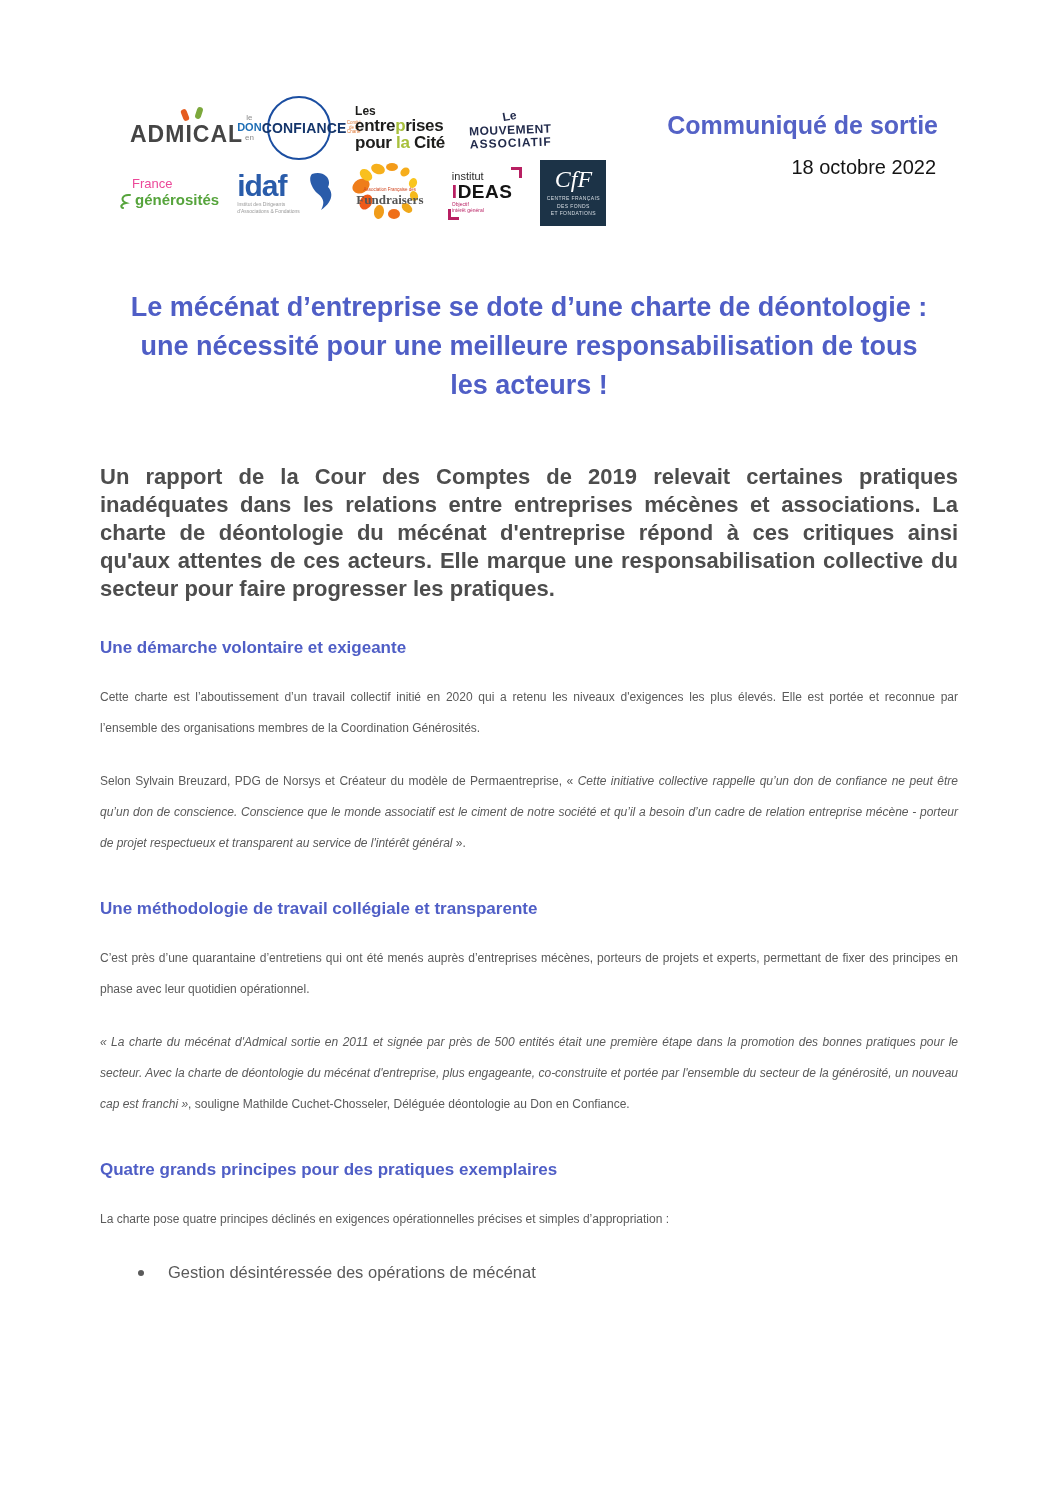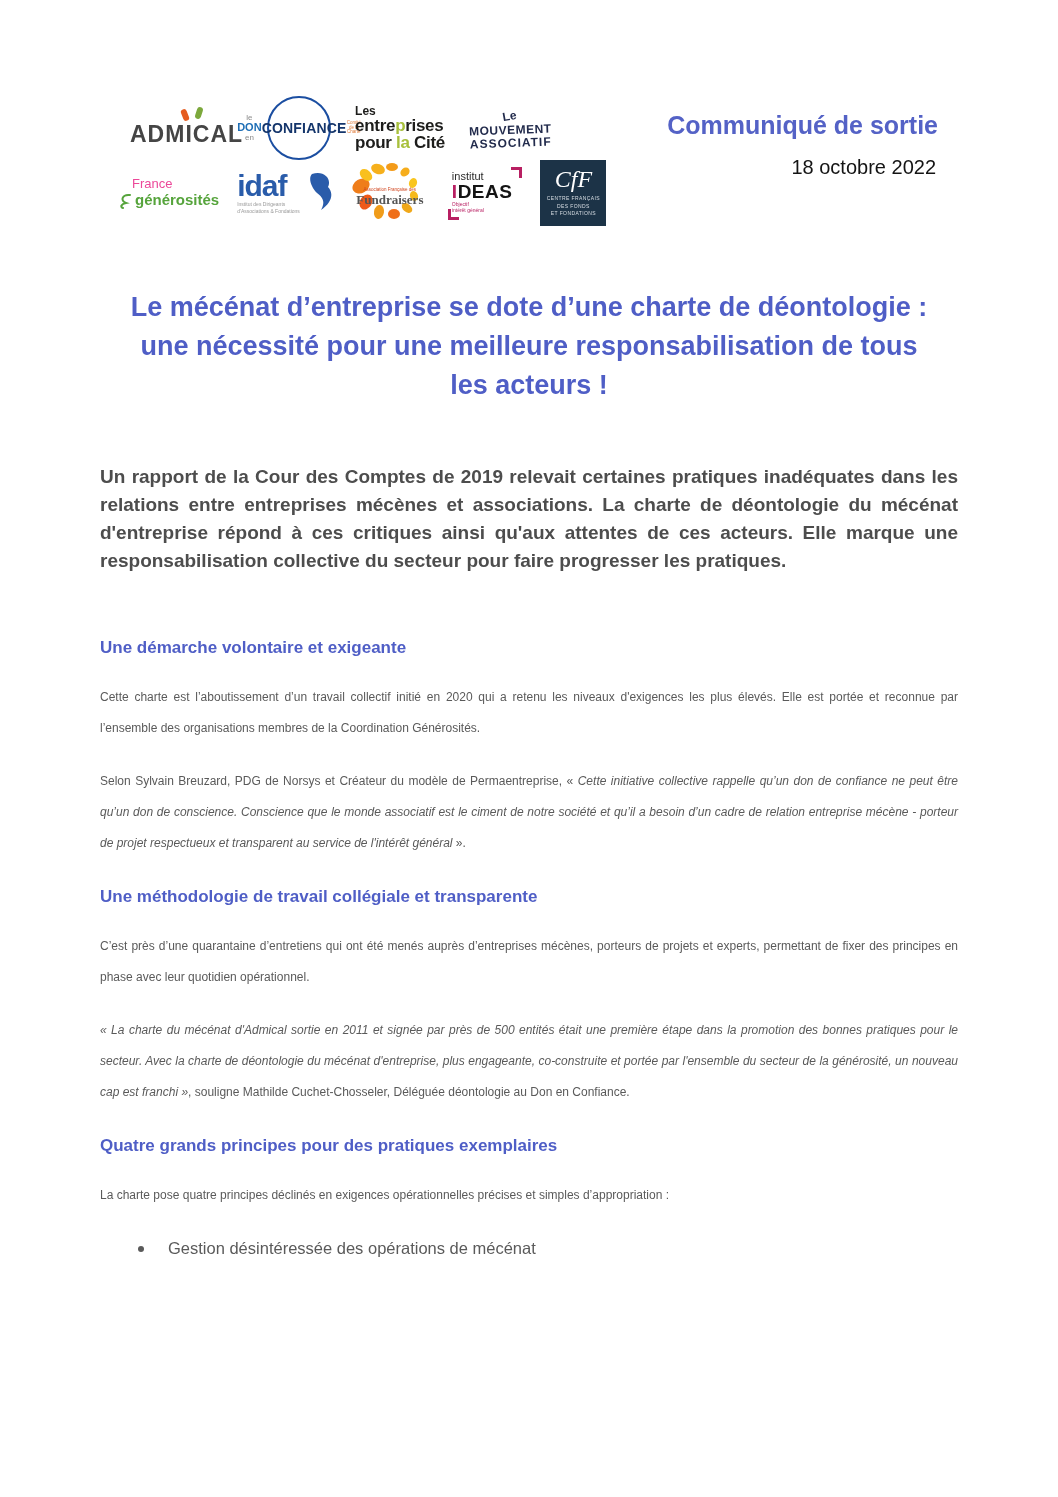--- a/index.html
+++ b/index.html
@@ -65,24 +65,24 @@
   
   .press-label { position:absolute; top:111px; right:120px; font-size:25px; font-weight:bold; color:#5462c6; }
   .press-date  { position:absolute; top:156px; right:122px; font-size:20px; color:#141414; }
 
   
   .doc-title { position:absolute; top:288px; left:120px; width:818px; text-align:center;
     font-size:27px; font-weight:bold; color:#4f5ec6; line-height:39px; }
 
   
   .intro { position:absolute; top:463px; left:100px; width:858px;
-    font-size:19px; font-weight:bold; color:#4d4d4d; text-align:justify; line-height:28px; }
+    font-size:22px; font-weight:bold; color:#4d4d4d; text-align:justify; line-height:28px; }
 
   .sections { position:absolute; top:638px; left:100px; width:858px; }
-  .doc-section + .doc-section { margin-top:28px; }
+  .doc-section + .doc-section { margin-top:40px; }
   .section-heading { font-size:17px; font-weight:bold; color:#4f5ec6; margin:0 0 24px 0; }
   .body-paragraph { font-size:12px; color:#5a5a5a; text-align:justify; line-height:31px; margin:0 0 22px 0; }
   .seg.italic { font-style:italic; }
   .bullet-item { display:flex; align-items:center; padding-left:38px; font-size:16.5px; color:#5a5a5a; line-height:31px; }
   .bullet-dot { width:6px; height:6px; border-radius:50%; background:#5a5a5a; margin-right:24px; flex:none; }
 </style>
 </head>
 <body>
 
 <div class="page">

